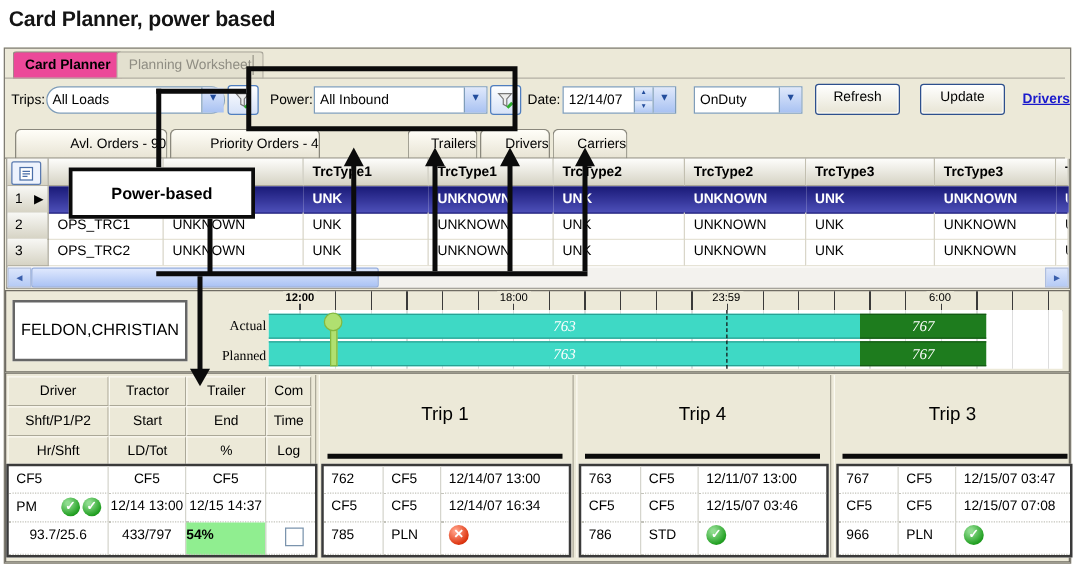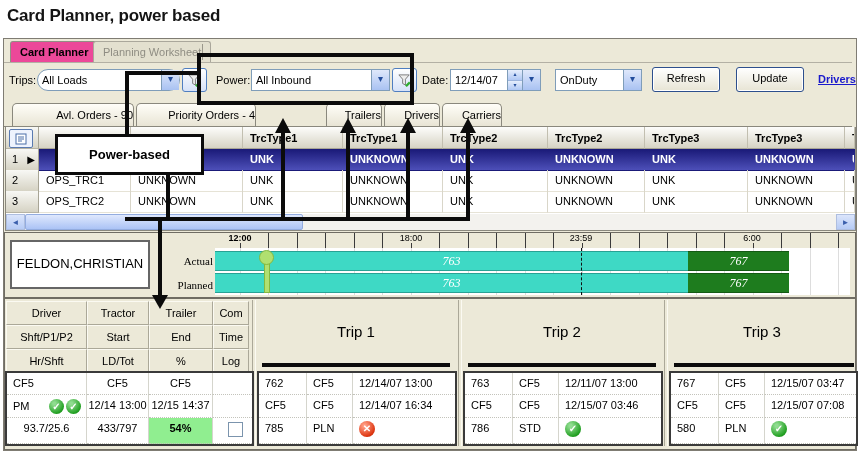--- a/index.html
+++ b/index.html
@@ -92,21 +92,21 @@
   .hcell{height:22px;line-height:22px;text-align:center;background:#ece9d8;
       border:1px solid;border-color:#fbfaf2 #aba898 #aba898 #fbfaf2;}
   .vsep{top:300px;width:2px;height:146px;border-left:1px solid #aba898;border-right:1px solid #fbfaf2;background:none;}
   .trip-title{top:301px;height:60px;display:flex;align-items:center;justify-content:center;font-size:15px;}
   .trip-under{top:363px;height:4px;background:#0b0b0b;}
   .card{top:371px;height:71px;background:#fff;border:2px solid #3a3a3a;display:grid;z-index:4;}
   .ccell{border-right:1px solid #d5d5cd;border-bottom:1px dotted #c3c3bb;line-height:21px;padding-left:6px;
       overflow:hidden;white-space:nowrap;}
   .ccell.ctr{text-align:center;padding-left:0;}
   .ccell.last{border-right:none;}
-  .pct{background:#90ee90;text-align:center;padding-left:0;font-weight:bold;}
+  .pct{background:#90ee90;text-align:left;padding-left:0;font-weight:bold;}
   .chkbox{width:13px;height:13px;background:#fff;border:1px solid #7b94ad;margin:4px auto 0;}
   .okic,.eric{display:inline-block;width:16px;height:16px;border-radius:50%;color:#fff;font-size:10px;font-weight:bold;
       text-align:center;line-height:16px;vertical-align:middle;}
   .okic{background:radial-gradient(circle at 35% 30%,#8fdc8f 10%,#22a022 70%,#127012);}
   .eric{background:radial-gradient(circle at 35% 30%,#ff9a80 10%,#dd3510 70%,#a01c00);}
   .okic.sm{width:15px;height:15px;line-height:15px;margin-left:2px;}
   .shiftcell{display:flex;align-items:center;justify-content:space-between;padding:0 5px 0 6px;}
 </style>
 </head>
 <body>
@@ -295,21 +295,21 @@
     <div class="ccell">CF5</div>
     <div class="ccell last">12/14/07 13:00</div>
     <div class="ccell">CF5</div>
     <div class="ccell">CF5</div>
     <div class="ccell last">12/14/07 16:34</div>
     <div class="ccell">785</div>
     <div class="ccell">PLN</div>
     <div class="ccell last"><span class="eric">✕</span></div>
   </div>
 
-  <div class="abs trip-title" style="left:462px;width:200px;">Trip 2</div>
+  <div class="abs trip-title" style="left:462px;width:200px;">Trip 4</div>
   <div class="abs trip-under" style="left:468px;width:188px;"></div>
   <div class="abs card" style="left:463px;width:196px;grid-template-columns:48px 46px 1fr;grid-template-rows:22px 23px 1fr;">
     <div class="ccell">763</div>
     <div class="ccell">CF5</div>
     <div class="ccell last">12/11/07 13:00</div>
     <div class="ccell">CF5</div>
     <div class="ccell">CF5</div>
     <div class="ccell last">12/15/07 03:46</div>
     <div class="ccell">786</div>
     <div class="ccell">STD</div>
@@ -318,21 +318,21 @@
 
   <div class="abs trip-title" style="left:668px;width:188px;">Trip 3</div>
   <div class="abs trip-under" style="left:674px;width:180px;"></div>
   <div class="abs card" style="left:669px;width:185px;grid-template-columns:48px 46px 1fr;grid-template-rows:22px 23px 1fr;">
     <div class="ccell">767</div>
     <div class="ccell">CF5</div>
     <div class="ccell last">12/15/07 03:47</div>
     <div class="ccell">CF5</div>
     <div class="ccell">CF5</div>
     <div class="ccell last">12/15/07 07:08</div>
-    <div class="ccell">580</div>
+    <div class="ccell">966</div>
     <div class="ccell">PLN</div>
     <div class="ccell last"><span class="okic">✓</span></div>
   </div>
 
   <div class="abs ann-rect"></div>
   <div class="abs ann" style="left:125px;top:71px;width:72px;height:4px;"></div>
   <div class="abs ann" style="left:125px;top:71px;width:4px;height:63px;"></div>
   <div class="abs callout">Power-based</div>
   <div class="abs ann" style="left:166px;top:169px;width:4px;height:50px;"></div>
   <div class="abs ann" style="left:125px;top:217px;width:345px;height:4px;"></div>

